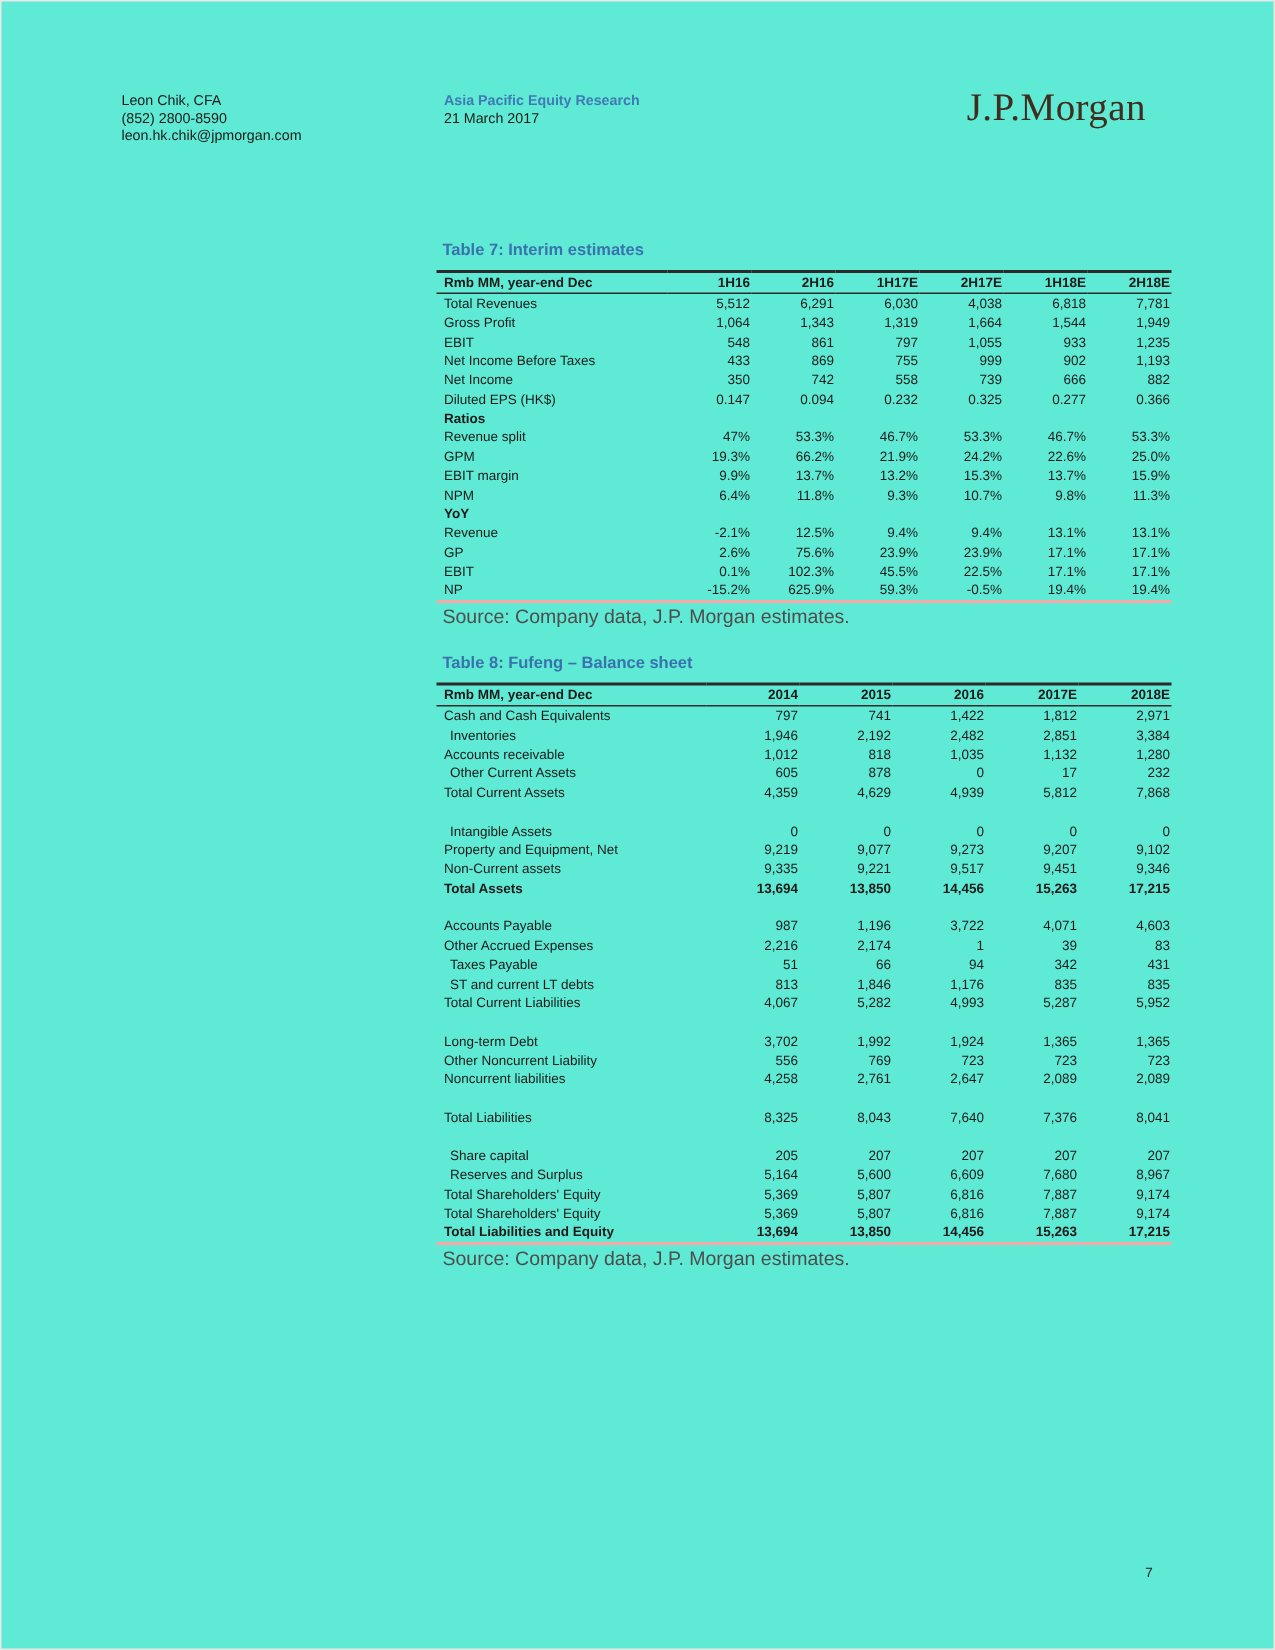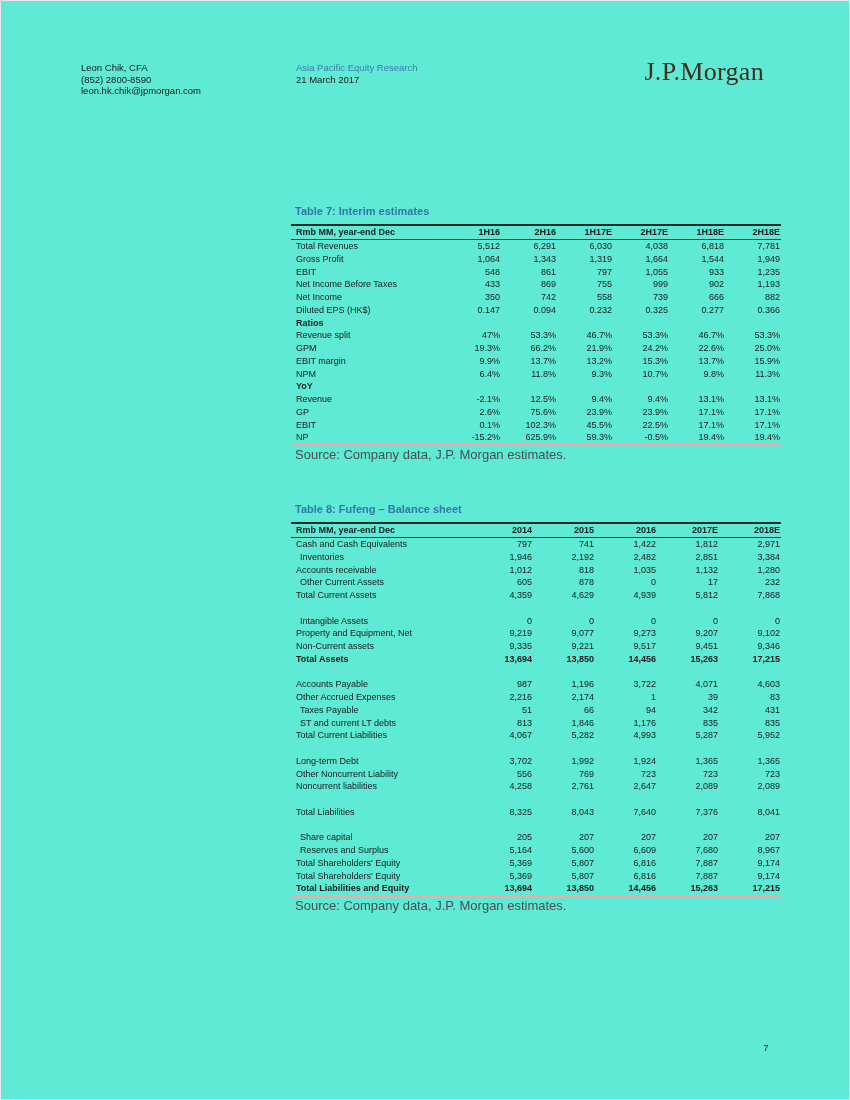--- a/index.html
+++ b/index.html
@@ -4,30 +4,30 @@
 <style>
   * { margin:0; padding:0; box-sizing:border-box; }
   body { background:#fff; font-family:"Liberation Sans","DejaVu Sans",sans-serif; }
   .page {
     position:relative; width:850px; height:1100px; background:#5eead4;
     border:1px solid #e9e9e9; overflow:hidden; color:#1a1a1a;
   }
   
   .authors { position:absolute; left:80px; top:61px; font-size:9.5px; line-height:11.6px; color:#1a1a1a; }
   .research-info { position:absolute; left:295px; top:61px; font-size:9.5px; line-height:11.6px; }
-  .division { font-weight:normal; color:#4079b3; }
+  .division { font-weight:bold; color:#4079b3; }
   .report-date { color:#1a1a1a; }
   .logo {
     position:absolute; top:56px; right:85px;
     font-family:"Liberation Serif","DejaVu Serif",serif;
     font-size:26px; color:#402d1e; letter-spacing:0.3px;
   }
   
   .content { position:absolute; left:290px; top:160px; width:490px; }
-  .tbl-title { font-size:11px; font-weight:bold; color:#3a72ae; margin-left:4px; margin-bottom:6px; line-height:13px;margin-top:44px; }
+  .tbl-title { font-size:11px; font-weight:bold; color:#3a72ae; margin-left:4px; margin-bottom:6px; line-height:13px; }
   .tbl-block { margin-bottom:0; }
   .tbl-block + .tbl-block { margin-top:21px; }
   table { width:100%; border-collapse:collapse; table-layout:fixed; border-bottom:2px solid #fca5a5; }
   th {
     font-size:9px; line-height:13px; font-weight:bold;
     border-top:2px solid #2b2b2b; border-bottom:1.5px solid #2b2b2b;
     white-space:nowrap; overflow:hidden;
   }
   td { font-size:9px; line-height:12.75px; white-space:nowrap; overflow:hidden; }
   .lbl { text-align:left; padding-left:5px; }

